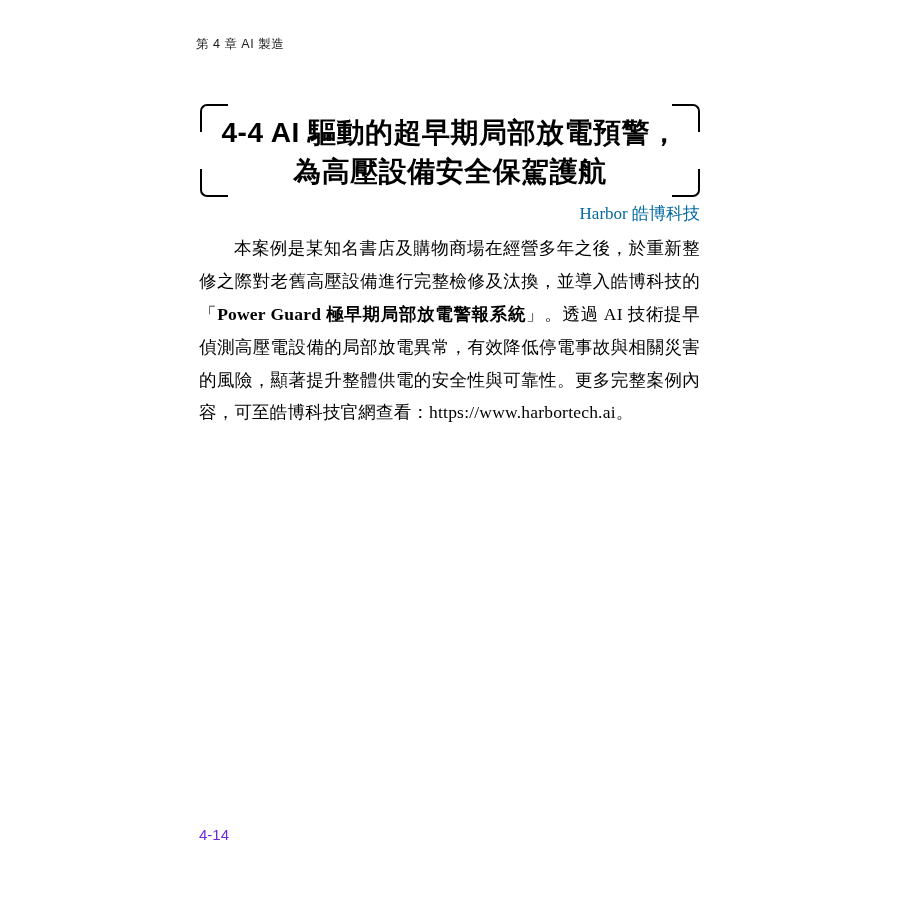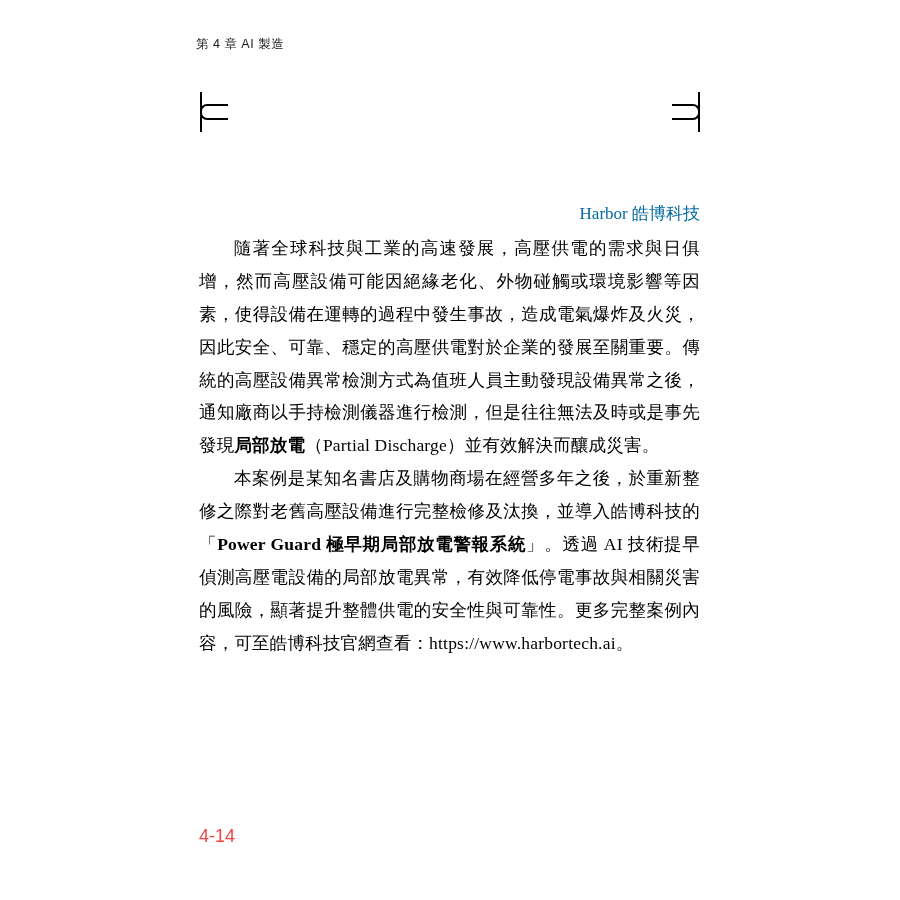--- a/index.html
+++ b/index.html
@@ -114,43 +114,44 @@
   }
   .callout .term {
     font-weight: bold;
   }
 
   .folio {
     position: absolute;
     left: 199px;
     top: 826px;
     font-family: "Liberation Sans", "DejaVu Sans", sans-serif;
-    font-size: 18px;
-    color: #ef4444;
+    font-size: 15px;
+    color: #6d28d9;
   }
 </style>
 </head>
 <body>
 
 <div class="page">
 
   <div class="running-head">第 4 章  AI 製造</div>
 
   <div class="title-block">
     <span class="bracket tl"></span>
     <span class="bracket tr"></span>
     <span class="bracket bl"></span>
     <span class="bracket br"></span>
+    <h1 class="section-title">4-4  AI 驅動的超早期局部放電預警，
+為高壓設備安全保駕護航</h1>
   </div>
 
   <div class="byline">Harbor 皓博科技</div>
 
   <div class="body-area">
 
-    <p class="para indent"><span>隨著全球科技與工業的高速發展，高壓供電的需求與日俱增，然而高壓設備可能因絕緣老化、外物碰觸或環境影響等因素，使得設備在運轉的過程中發生事故，造成電氣爆炸及火災，因此安全、可靠、穩定的高壓供電對於企業的發展至關重要。傳統的高壓設備異常檢測方式為值班人員主動發現設備異常之後，通知廠商以手持檢測儀器進行檢測，但是往往無法及時或是事先發現</span><span class="bold-inline">局部放電</span><span>（Partial Discharge）並有效解決而釀成災害。</span></p>
 
 
     <p class="para indent"><span>本案例是某知名書店及購物商場在經營多年之後，於重新整修之際對老舊高壓設備進行完整檢修及汰換，並導入皓博科技的「</span><span class="bold-inline">Power Guard 極早期局部放電警報系統</span><span>」。透過 AI 技術提早偵測高壓電設備的局部放電異常，有效降低停電事故與相關災害的風險，顯著提升整體供電的安全性與可靠性。更多完整案例內容，可至皓博科技官網查看：https://www.harbortech.ai。</span></p>
 
   </div>
 
   <div class="folio">4-14</div>
 
 </div>
 

